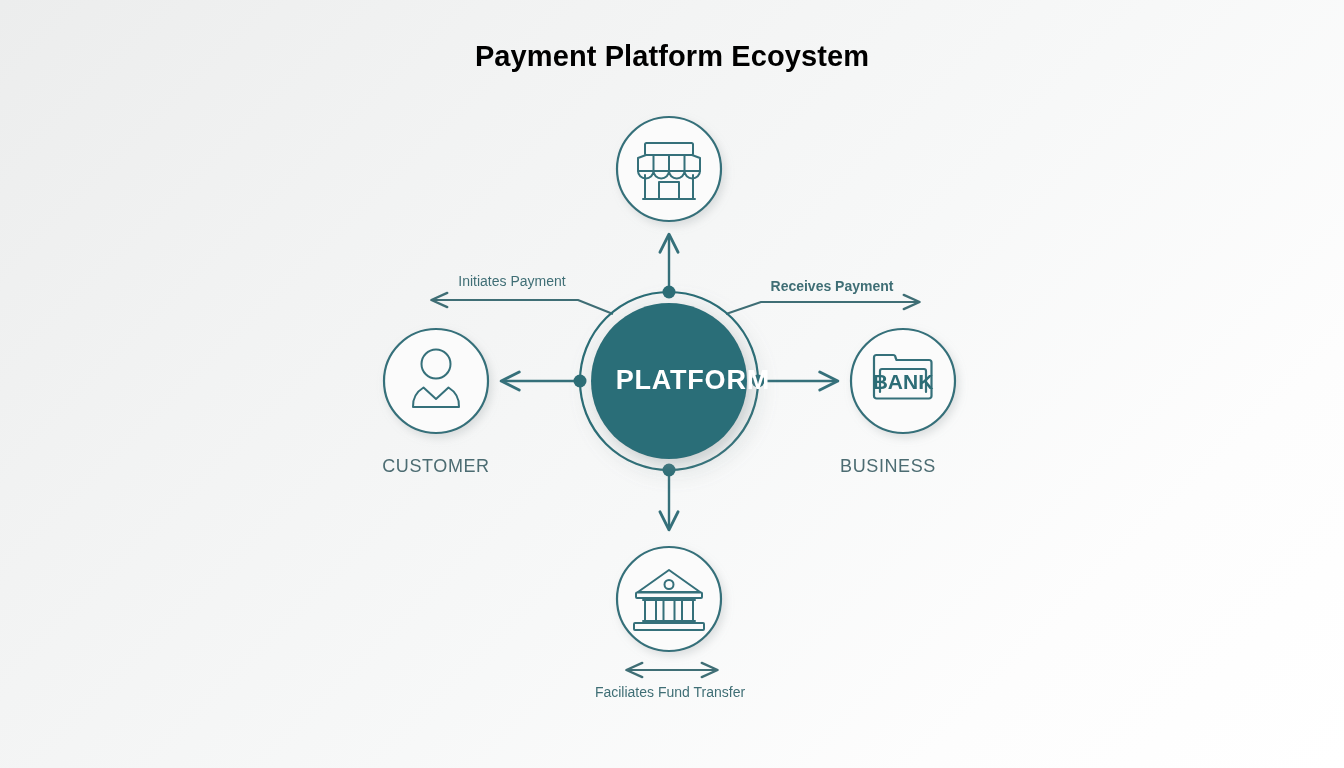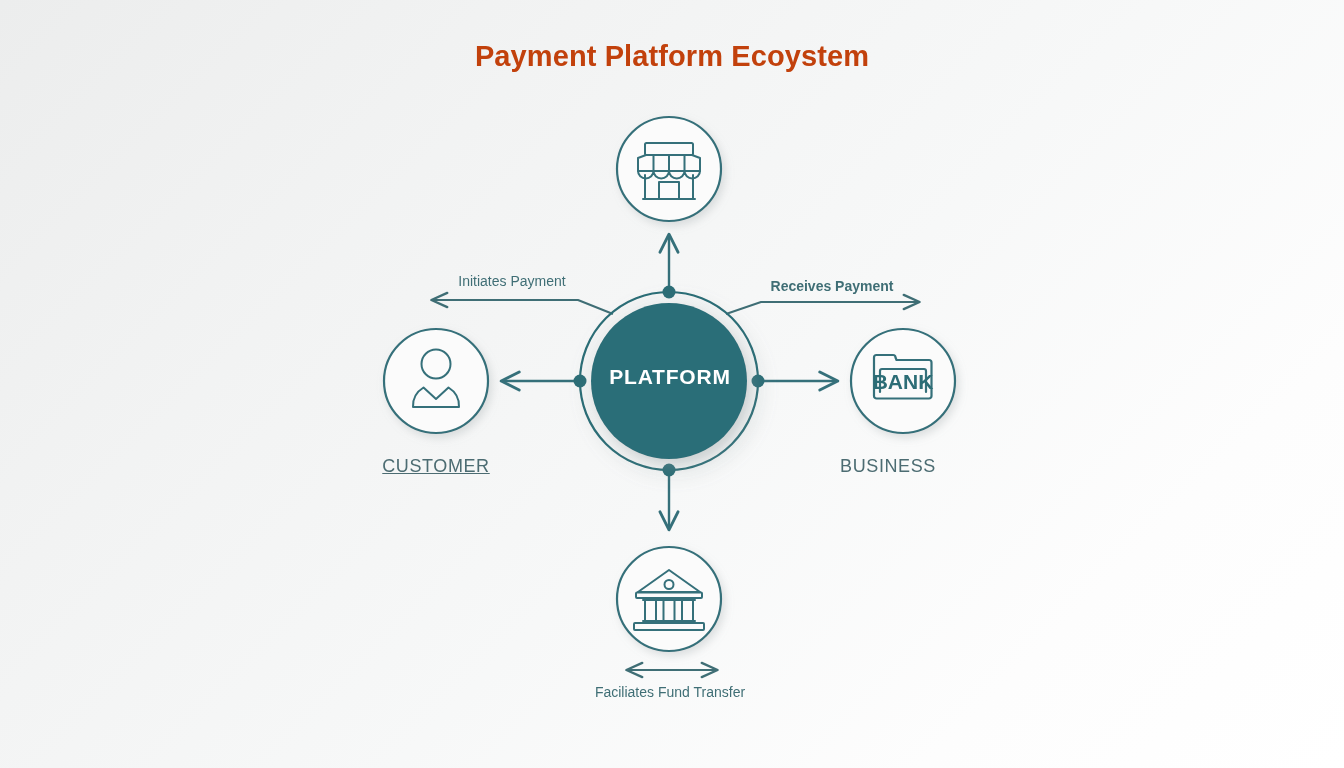--- a/index.html
+++ b/index.html
@@ -26,50 +26,50 @@
     height: 768px;
   }
   .title {
     position: absolute;
     left: 0;
     top: 40px;
     width: 1344px;
     text-align: center;
     font-size: 29px;
     font-weight: bold;
-    color: #c2410c;
+    color: #000000;
     letter-spacing: 0.1px;
   }
   .node-label {
     position: absolute;
     width: 260px;
     text-align: center;
     font-size: 18px;
     color: #4c6c72;
     letter-spacing: 0.6px;
   }
-  #label-customer { left: 306px; top: 456px; text-decoration: underline; }
+  #label-customer { left: 306px; top: 456px; }
   #label-business { left: 758px; top: 456px; }
   .flow-label {
     position: absolute;
     width: 300px;
     text-align: center;
     font-size: 14px;
     color: #3f6e75;
   }
   #flow-left  { left: 362px; top: 273px; }
   #flow-right { left: 682px; top: 278px; font-weight: bold; }
   #flow-bottom{ left: 520px; top: 684px; }
   .platform-text {
     position: absolute;
     left: 570px;
     top: 365px;
     width: 200px;
-    text-align: center;
-    font-size: 21px;
+    text-align: right;
+    font-size: 27px;
     font-weight: bold;
     color: #ffffff;
     letter-spacing: 0.8px;
   }
 </style>
 </head>
 <body>
 
 <div id="stage">
 

